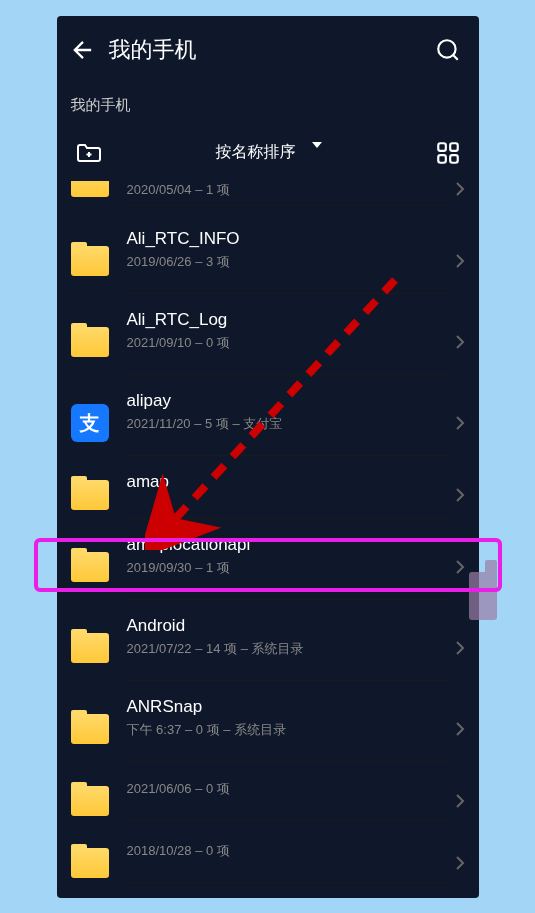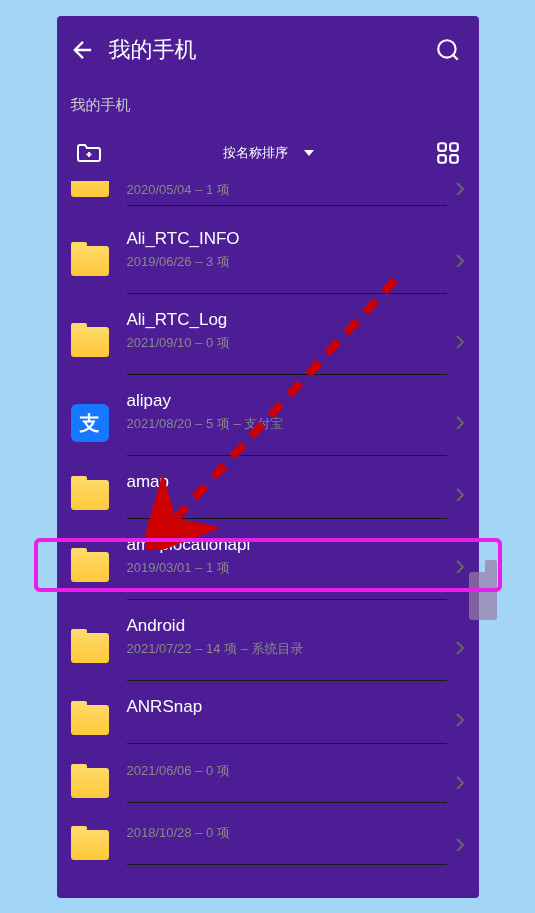--- a/index.html
+++ b/index.html
@@ -13,21 +13,21 @@
       background: #a3d5f7;
       font-family: -apple-system, "Helvetica Neue", Arial, sans-serif;
       display: flex;
       align-items: center;
       justify-content: center;
       position: relative;
     }
     .phone-frame {
       width: 422px;
       height: 882px;
-      background: #4c1d95;
+      background: #0f172a;
       border-radius: 4px;
       overflow: hidden;
       position: relative;
     }
     .header {
       height: 68px;
       display: flex;
       align-items: center;
       padding: 0 12px;
       position: relative;
@@ -63,23 +63,22 @@
       padding: 0 18px;
       margin-bottom: 8px;
     }
     .add-folder-icon {
       width: 28px;
       height: 26px;
       color: #fff;
     }
     .sort-button {
       color: #fff;
-      font-size: 13px;
-      display: flex;
-      align-items: center;
+      font-size: 16px;
+      display: flex;
       gap: 13px;
     }
     .sort-triangle {
       width: 0;
       height: 0;
       border-left: 5px solid transparent;
       border-right: 5px solid transparent;
       border-top: 6px solid #fff;
       margin-left: 3px;
     }
@@ -267,59 +266,60 @@
           <div class="file-meta">2021/09/10 – 0 项</div>
         </div>
         <svg class="chevron" viewBox="0 0 10 16">
           <path d="M2 2l6 6-6 6" fill="none" stroke="currentColor" stroke-width="2"></path>
         </svg>
       </div>
       <div class="file-item">
         <div class="alipay-icon">支</div>
         <div class="file-info">
           <div class="file-name">alipay</div>
-          <div class="file-meta">2021/08/20 – 5 项 – 支付宝</div>
+          <div class="file-meta">2021/11/20 – 5 项 – 支付宝</div>
         </div>
         <svg class="chevron" viewBox="0 0 10 16">
           <path d="M2 2l6 6-6 6" fill="none" stroke="currentColor" stroke-width="2"></path>
         </svg>
       </div>
       <div class="file-item">
         <div class="folder-icon"></div>
         <div class="file-info">
           <div class="file-name">amap</div>
         </div>
         <svg class="chevron" viewBox="0 0 10 16">
           <path d="M2 2l6 6-6 6" fill="none" stroke="currentColor" stroke-width="2"></path>
         </svg>
       </div>
       <div class="file-item">
         <div class="folder-icon"></div>
         <div class="file-info">
           <div class="file-name">amaplocationapi</div>
-          <div class="file-meta">2019/03/01 – 1 项</div>
+          <div class="file-meta">2019/09/30 – 1 项</div>
         </div>
         <svg class="chevron" viewBox="0 0 10 16">
           <path d="M2 2l6 6-6 6" fill="none" stroke="currentColor" stroke-width="2"></path>
         </svg>
       </div>
       <div class="file-item">
         <div class="folder-icon"></div>
         <div class="file-info">
           <div class="file-name">Android</div>
           <div class="file-meta">2021/07/22 – 14 项 – 系统目录</div>
         </div>
         <svg class="chevron" viewBox="0 0 10 16">
           <path d="M2 2l6 6-6 6" fill="none" stroke="currentColor" stroke-width="2"></path>
         </svg>
       </div>
       <div class="file-item">
         <div class="folder-icon"></div>
         <div class="file-info">
           <div class="file-name">ANRSnap</div>
+          <div class="file-meta">下午 6:37  – 0 项 – 系统目录</div>
         </div>
         <svg class="chevron" viewBox="0 0 10 16">
           <path d="M2 2l6 6-6 6" fill="none" stroke="currentColor" stroke-width="2"></path>
         </svg>
       </div>
       <div class="file-item">
         <div class="folder-icon"></div>
         <div class="file-info">
           <div class="file-meta">2021/06/06 – 0 项</div>
         </div>

